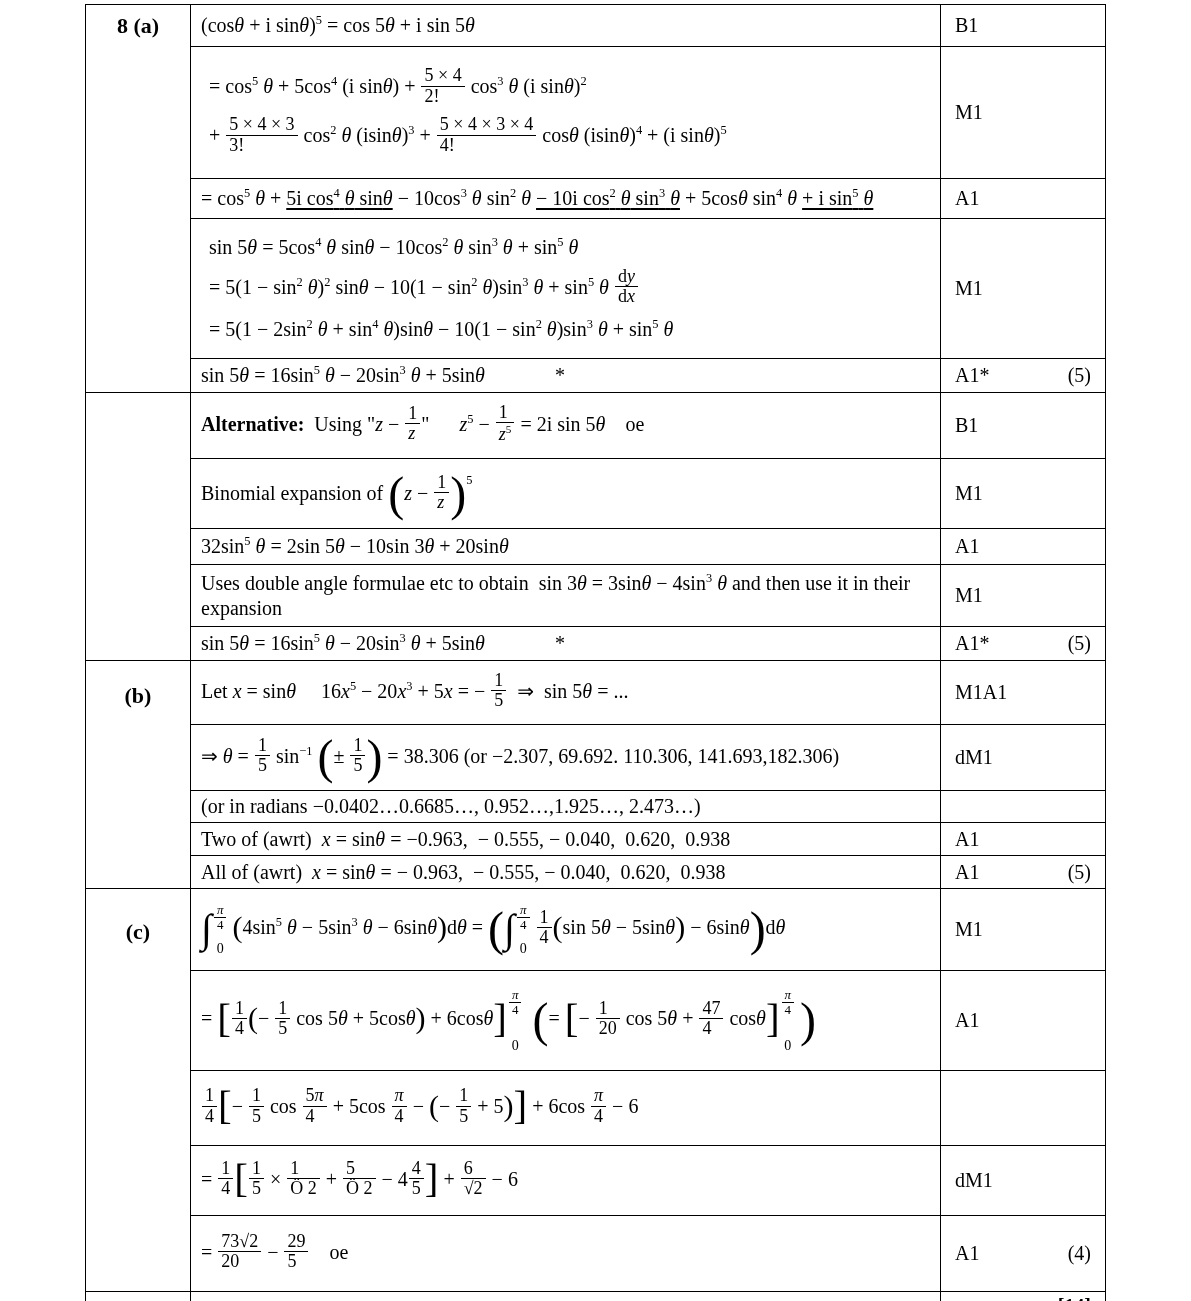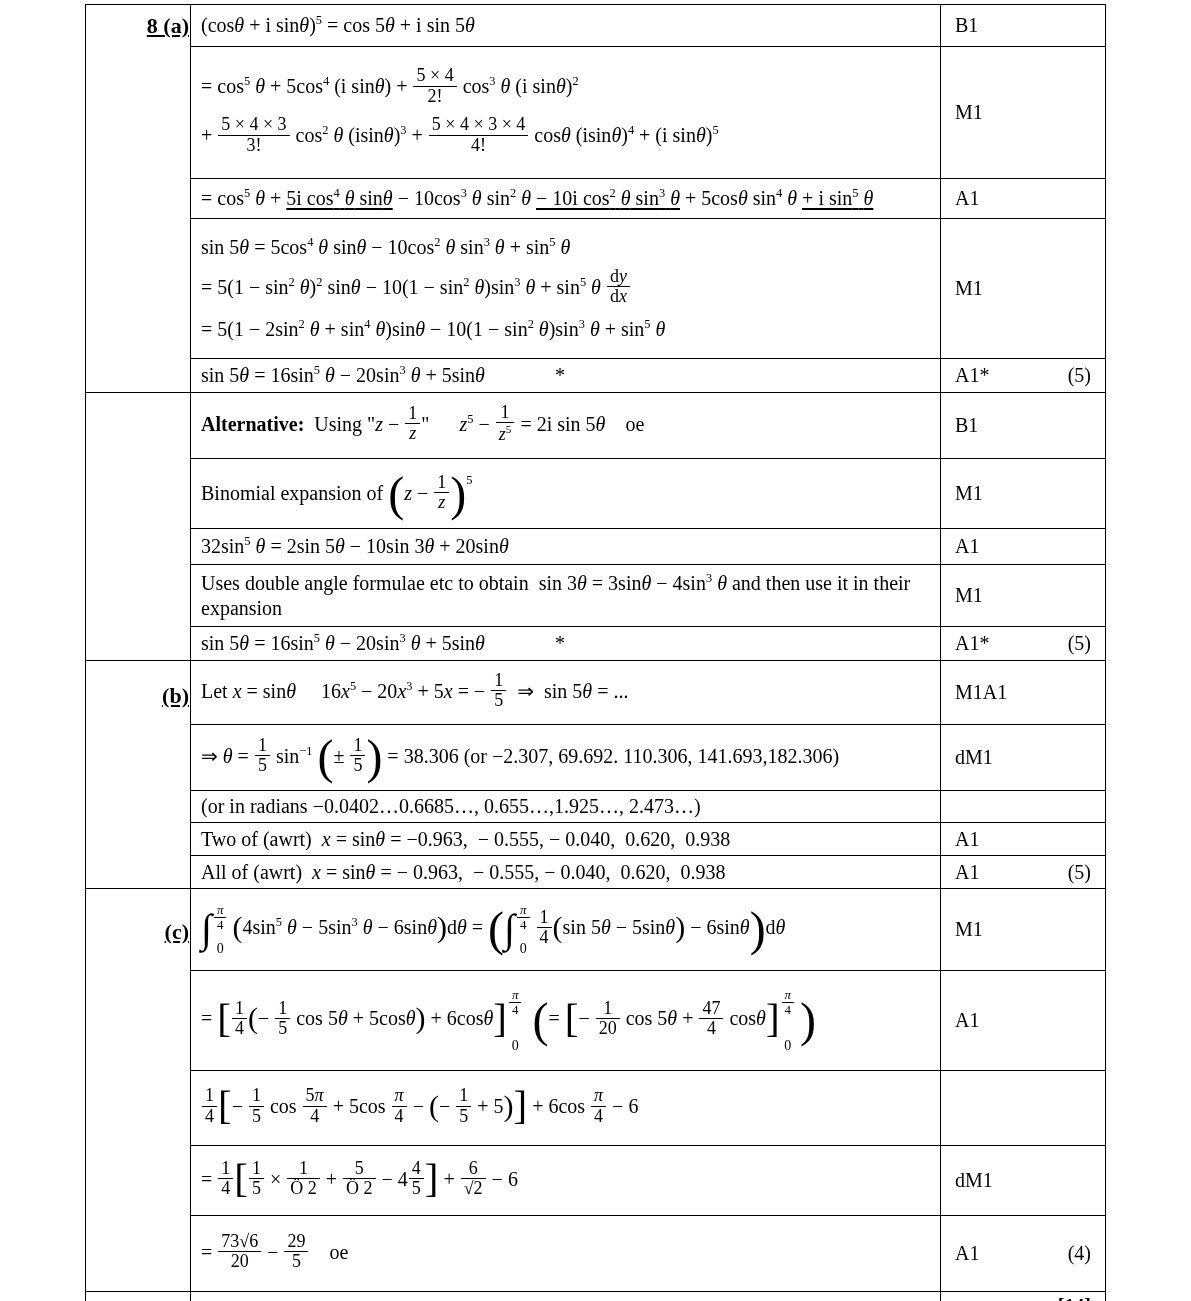--- a/index.html
+++ b/index.html
@@ -7,46 +7,46 @@
     width:1191px;height:1301px;background:#ffffff;color:#000;
     font-family:"Liberation Serif", serif;overflow:hidden;
   }
   .sheet{position:relative;width:1191px;height:1301px;background:#fff;}
   table.ms{
     position:absolute;left:85px;top:4px;width:1020px;
     border-collapse:collapse;table-layout:fixed;
   }
   td{border:1.6px solid #000;vertical-align:middle;}
   td.lbl{
-    font-weight:bold;font-size:22px;text-align:right;
-    vertical-align:top;padding-top:8px;white-space:nowrap;text-decoration:underline;
+    font-weight:bold;font-size:22px;text-align:center;
+    vertical-align:top;padding-top:8px;white-space:nowrap;
   }
   td.work{font-size:20px;padding:3px 10px;line-height:1.25;}
   td.mark{font-size:20px;padding:3px 10px 3px 14px;}
   .mrow{display:flex;justify-content:space-between;align-items:flex-start;}
   .mt{padding-right:4px;}
   .bold{font-weight:bold;}
 
   
-  .fr{display:inline-block;vertical-align:middle;text-align:center;
+  .fr{display:inline-block;vertical-align:middle;
       line-height:1.08;font-size:0.9em;padding:0 1px;position:relative;top:-0.1em;}
   .fr .n{display:block;padding:0 3px;}
   .fr .d{display:block;border-top:1.4px solid #000;padding:0 3px;}
   .fr.fs{font-size:13px;top:0;}
   sup{font-size:0.62em;}
   .hi5{font-size:0.62em;vertical-align:1.25em;}
   .bp{font-size:1.5em;line-height:0;vertical-align:-0.1em;}
   .bp3{font-size:2.4em;line-height:0;vertical-align:-0.22em;}
   .bb{font-size:2.05em;line-height:0;vertical-align:-0.16em;}
   .int{font-size:2em;line-height:0;vertical-align:-0.2em;}
   .lims{display:inline-flex;flex-direction:column;justify-content:center;
         vertical-align:middle;font-size:14px;line-height:1;row-gap:10px;
         margin:0 5px 0 1px;text-align:center;}
   .lims.tall{row-gap:22px;}
-  .ln{margin:9px 0;}
+  .ln{margin:9px 8px;}
   .sp{display:inline-block;width:70px;}
   u{text-underline-offset:3px;}
 </style>
 </head>
 <body>
 
 <div class="sheet">
   <table class="ms">
     <colgroup>
       <col style="width:105px">
@@ -198,21 +198,21 @@
           </td>
         <td class="mark">
             <div class="mrow">
               <span class="mc">dM1</span>
               <span class="mt"></span>
             </div>
           </td>
       </tr>
       <tr style="height:28px">
         <td class="work">
-            <div>(or in radians −0.0402…0.6685…, 0.655…,1.925…, 2.473…)</div>
+            <div>(or in radians −0.0402…0.6685…, 0.952…,1.925…, 2.473…)</div>
           </td>
         <td class="mark">
             <div class="mrow">
               <span class="mc"></span>
               <span class="mt"></span>
             </div>
           </td>
       </tr>
       <tr style="height:33px">
         <td class="work">
@@ -303,21 +303,21 @@
           </td>
         <td class="mark">
             <div class="mrow">
               <span class="mc">dM1</span>
               <span class="mt"></span>
             </div>
           </td>
       </tr>
       <tr style="height:76px">
         <td class="work">
-            <div>= <span class="fr"><span class="n">73√6</span><span class="d">20</span></span> − <span class="fr"><span class="n">29</span><span class="d">5</span></span>&nbsp;&nbsp;&nbsp;&nbsp;oe</div>
+            <div>= <span class="fr"><span class="n">73√2</span><span class="d">20</span></span> − <span class="fr"><span class="n">29</span><span class="d">5</span></span>&nbsp;&nbsp;&nbsp;&nbsp;oe</div>
           </td>
         <td class="mark">
             <div class="mrow">
               <span class="mc">A1</span>
               <span class="mt">(4)</span>
             </div>
           </td>
       </tr>
     </tbody>
 

